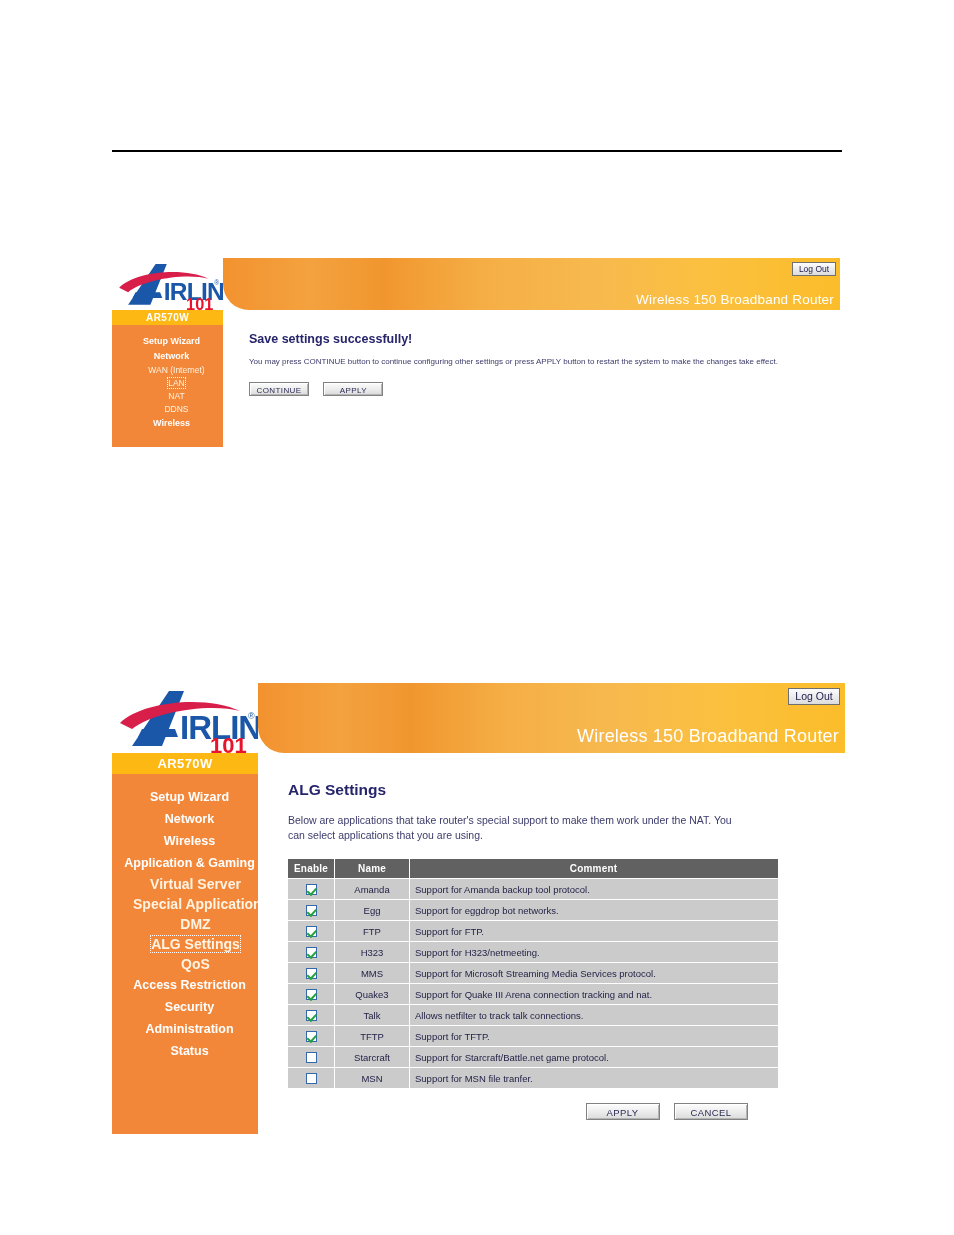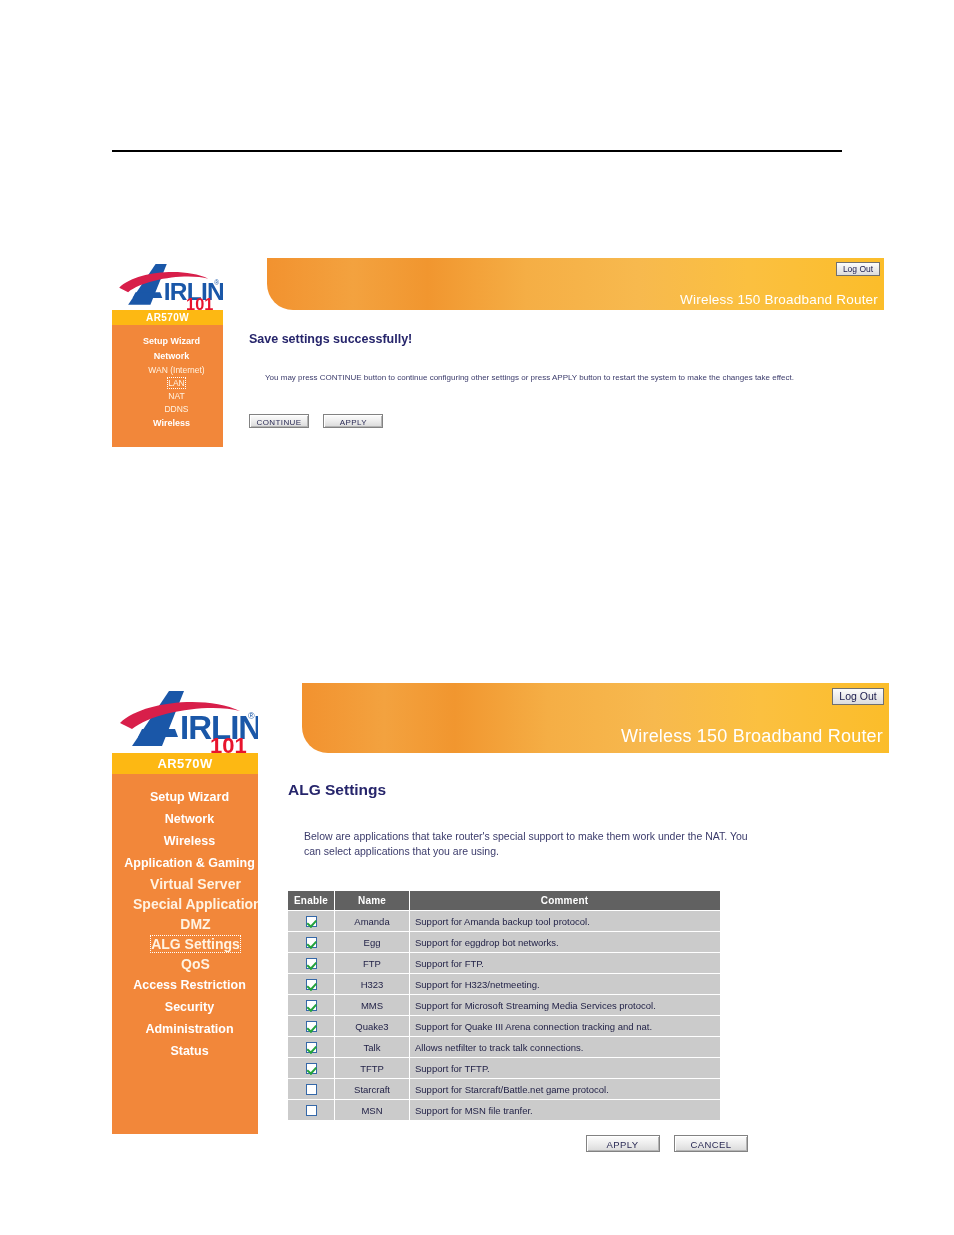--- a/index.html
+++ b/index.html
@@ -47,21 +47,20 @@
 
   
   .header-bar {
     position: absolute;
     color: #ffffff;
     background: linear-gradient(to right,
         #f2922f 0%, #f3a23f 14%, #f1962f 26%,
         #f5ae45 42%, #f7b94e 60%, #fbc040 78%, #fbbd2a 100%);
     border-bottom-left-radius: 26px;
     overflow: visible;
-    margin-left: 44px;
   }
   .shot1 .header-bar {
     left: 111px; top: 0; width: 617px; height: 52px;
   }
   .shot2 .header-bar {
     left: 146px; top: 0; width: 587px; height: 70px;
   }
   .header-title {
     position: absolute;
     right: 6px;
@@ -156,21 +155,21 @@
   .page-title {
     color: #26256b;
     font-weight: bold;
     margin: 0;
   }
   .shot1 .page-title { font-size: 12.5px; padding: 22px 0 0 26px; }
   .shot2 .page-title { font-size: 15.5px; padding: 28px 0 0 30px; }
 
   .body-text {
     color: #3b3b6b;
-    margin: 16px;
+    margin: 0;
   }
   .shot1 .body-text { font-size: 8px; padding: 10px 0 0 26px; line-height: 1.4; }
   .shot2 .body-text {
     font-size: 10.5px; padding: 14px 30px 0 30px; line-height: 1.45;
     width: 460px;
   }
 
   
   .btn {
     display: inline-block;
@@ -186,21 +185,21 @@
   .shot1 .btn-row { padding: 12px 0 0 26px; }
   .shot1 .btn { width: 60px; height: 14px; line-height: 13px; font-size: 8px; margin-right: 10px; }
   .shot2 .btn { width: 74px; height: 17px; line-height: 16px; font-size: 9.5px; }
 
   
   .alg-table-wrap {
     padding: 16px 0 0 30px;
   }
   table.alg {
     border-collapse: collapse;
-    width: 432px;
+    width: 490px;
     table-layout: fixed;
   }
   table.alg th {
     background: #616161;
     color: #ffffff;
     font-size: 10px;
     font-weight: bold;
     height: 17px;
     border-right: 1px solid #ffffff;
     border-bottom: 1px solid #ffffff;

